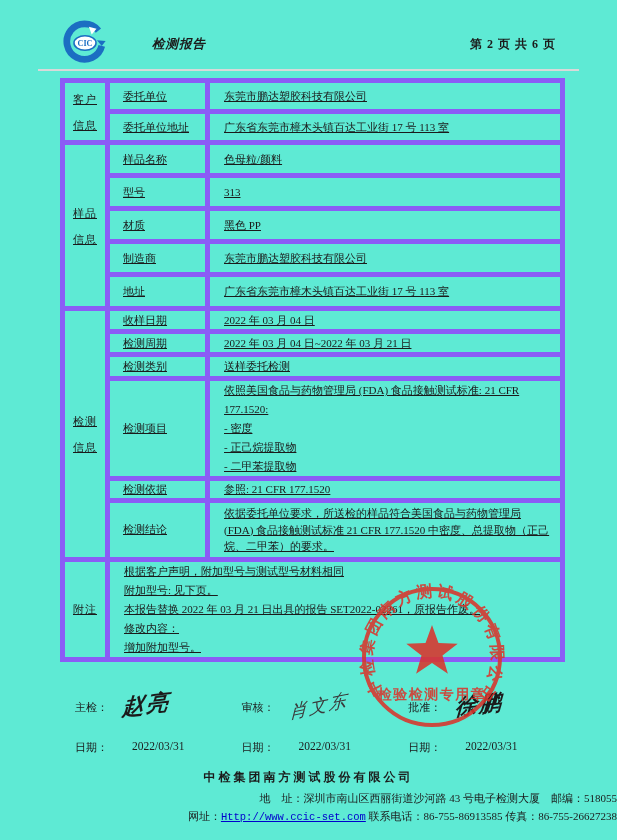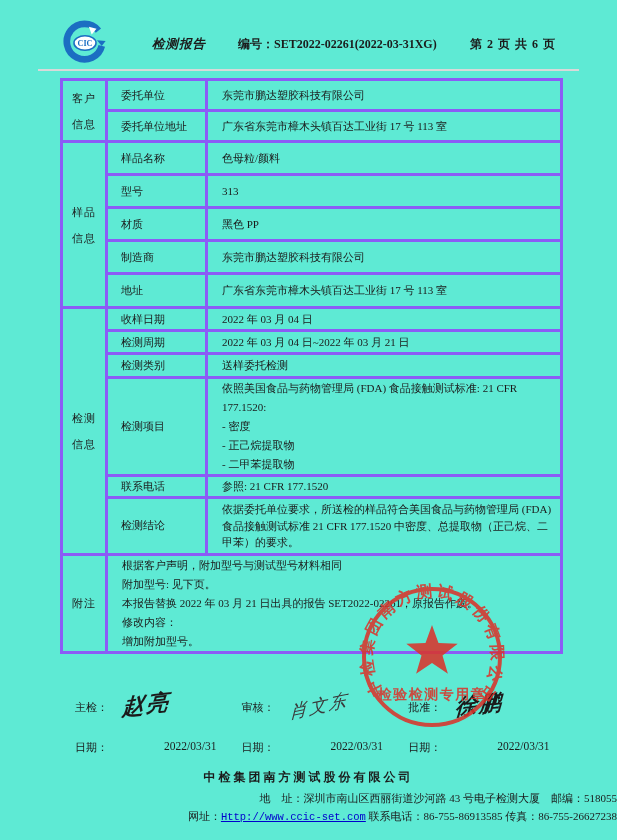--- a/index.html
+++ b/index.html
@@ -10,40 +10,40 @@
   
   .header { position: absolute; top: 20px; left: 62px; right: 36px; height: 48px; }
   .logo { position: absolute; left: 0; top: 0; width: 46px; height: 46px; }
   .hdr-title { position: absolute; left: 90px; top: 16px; font-size: 12.5px; font-weight: bold; letter-spacing: 1px; font-style: italic; }
   .hdr-no { position: absolute; left: 176px; top: 16px; font-size: 12px; font-weight: bold; }
   .hdr-page { position: absolute; left: 408px; top: 16px; font-size: 12px; font-weight: bold; letter-spacing: 1px; white-space: nowrap; }
   .hrule { position: absolute; top: 69px; left: 38px; width: 541px; height: 2px; background: #d9d9d9; }
 
   
   table.main { position: absolute; top: 78px; left: 60px; width: 500px; border-collapse: collapse; font-size: 11px; table-layout: fixed; }
-  table.main td { border: 3px solid #8b5cf6; vertical-align: middle; overflow: visible; }
+  table.main td { border: 5px solid #8b5cf6; vertical-align: middle; overflow: visible; text-decoration: underline; }
   td.sec { text-align: center; line-height: 26px; letter-spacing: 1px; }
   td.field { padding-left: 13px; white-space: nowrap; }
   td.value { padding-left: 14px; padding-right: 8px; }
   .nw { white-space: nowrap; }
   td.multi { line-height: 19px; }
   td.concl { line-height: 16.5px; padding-top: 2px; padding-bottom: 2px; }
   td.notes { line-height: 19px; }
 
   
   .sig-row { position: absolute; top: 690px; left: 60px; width: 500px; display: flex; z-index: 2; }
   .sig-col { width: 166.6px; position: relative; height: 40px; }
   .sig-role { position: absolute; left: 15px; top: 10px; font-size: 11px; }
   .sig-name { position: absolute; left: 62px; top: 0px; font-size: 22px; font-weight: bold; font-style: italic;
               transform: rotate(-7deg) skewX(-10deg); letter-spacing: 2px; white-space: nowrap; }
   .sig-name.light { font-weight: normal; font-size: 18px; top: 4px; transform: rotate(-12deg) skewX(-14deg); color: #3a3a3a; }
   .date-row { position: absolute; top: 740px; left: 60px; width: 500px; display: flex; z-index: 2; }
   .date-col { width: 166.6px; display: flex; }
   .date-label { padding-left: 15px; font-size: 11px; white-space: nowrap; }
-  .date-val { margin-left: 56px; font-size: 11.5px; white-space: nowrap; }
+  .date-val { margin-left: 24px; font-size: 11.5px; white-space: nowrap; }
 
   
   .stamp { position: absolute; left: 356px; top: 582px; width: 152px; height: 150px; opacity: 0.88; z-index: 5; pointer-events: none; }
 
   
   .footer { position: absolute; top: 769px; left: 0; width: 617px; text-align: center; }
   .f-company { font-size: 12px; font-weight: bold; letter-spacing: 3px; margin-bottom: 5px; }
   .f-line { font-size: 11px; margin-bottom: 3px; white-space: nowrap; text-align: right; }
   .f-url { color: #0000cc; text-decoration: underline; font-family: "Liberation Mono", monospace; font-size: 10.5px; }
 </style>
@@ -54,21 +54,20 @@
 
   <div class="header">
     <svg class="logo" viewBox="0 0 48 48">
       <path d="M 38,11 A 18.5,18.5 0 1 0 41.5,27" fill="none" stroke="#1b6ec2" stroke-width="7" stroke-linecap="butt"></path>
       <path d="M 41.5,27 l 4,-5 l -9,-1 z" fill="#1b6ec2"></path>
       <path d="M 36,9 l -8,-2 l 3,8 z" fill="#ffffff"></path>
       <ellipse cx="24" cy="24" rx="11.5" ry="7.5" fill="#ffffff" stroke="#1b6ec2" stroke-width="1.6"></ellipse>
       <text x="24" y="27.5" font-size="8.5" fill="#1b6ec2" text-anchor="middle" font-weight="bold">CIC</text>
     </svg>
     <div class="hdr-title">检测报告</div>
-    <div class="hdr-no">编号：SET2022-02261(2022-03-31XG)</div>
     <div class="hdr-page">第 2 页 共 6 页</div>
   </div>
   <div class="hrule"></div>
 
   <table class="main">
     <colgroup>
         <col style="width:45px">
         <col style="width:100px">
         <col style="width:355px">
       </colgroup>
@@ -132,21 +131,21 @@
         <td class="field">检测项目</td>
         <td class="value multi">
           <div class="nw">依照美国食品与药物管理局 (FDA) 食品接触测试标准: 21 CFR</div>
           <div class="nw">177.1520:</div>
           <div class="nw">- 密度</div>
           <div class="nw">- 正己烷提取物</div>
           <div class="nw">- 二甲苯提取物</div>
         </td>
       </tr>
       <tr style="height:22px">
-        <td class="field">联系电话</td>
+        <td class="field">检测依据</td>
         <td class="value">参照: 21 CFR 177.1520</td>
       </tr>
       <tr style="height:50px">
         <td class="field">检测结论</td>
         <td class="value concl">依据委托单位要求，所送检的样品符合美国食品与药物管理局 (FDA) 食品接触测试标准 21 CFR 177.1520 中密度、总提取物（正己烷、二甲苯）的要求。</td>
       </tr>
 
       <tr style="height:96px">
         <td class="sec">附注</td>
         <td class="value notes" colspan="2">

